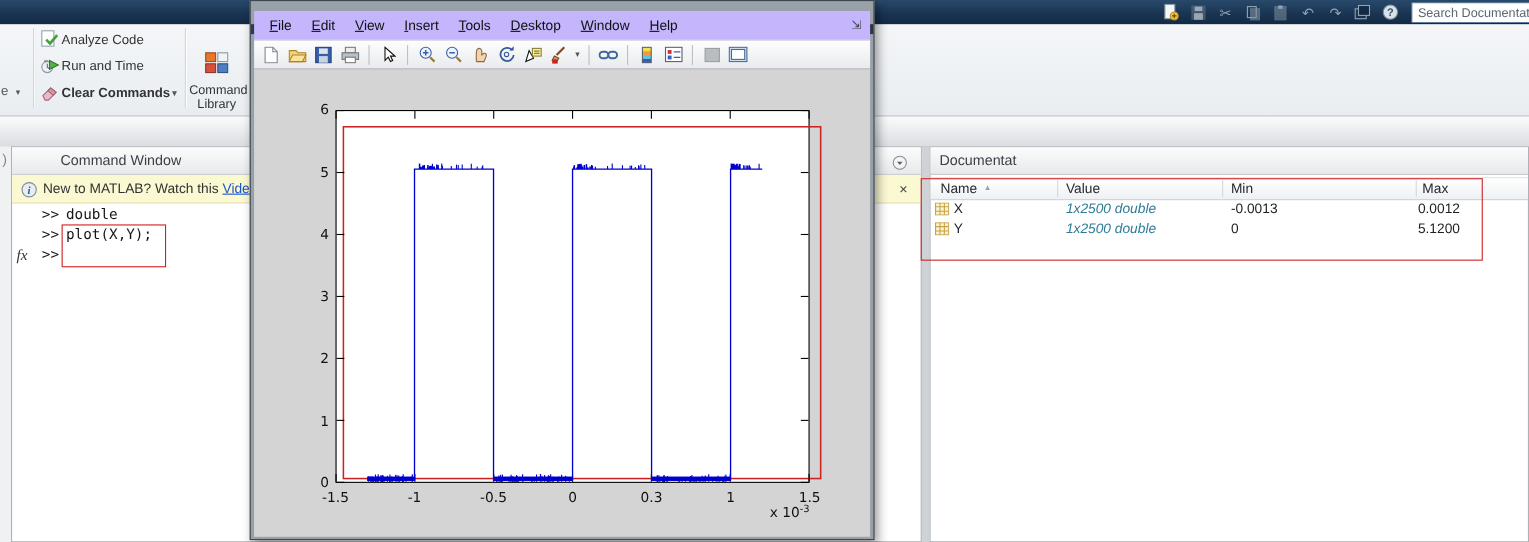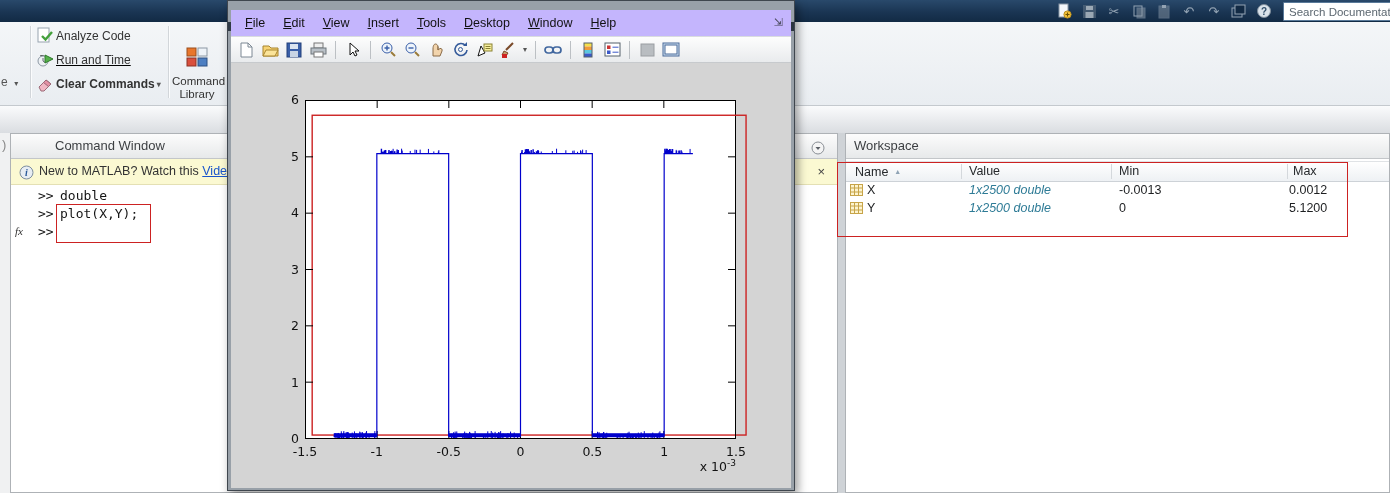--- a/index.html
+++ b/index.html
@@ -36,21 +36,21 @@
   .panel{position:absolute;top:0;height:360px;background:#fff;border:1px solid #aeb2b6;box-sizing:border-box;}
   .ptitle{position:relative;height:24px;background:linear-gradient(180deg,#fcfcfc,#e7e9ea);
           border-bottom:1px solid #c3c6c9;font-size:13px;color:#3c3f42;line-height:24px;}
   .notif{position:relative;height:25px;background:#fbf9d2;border-bottom:1px solid #e4e0b4;
          font-size:12.5px;color:#333;line-height:25px;}
   .notif a{color:#1a55cc;text-decoration:underline;cursor:pointer;}
   .cline{position:absolute;height:17px;font-family:"DejaVu Sans Mono",monospace;font-size:13px;color:#151515;}
   .cline .p{position:absolute;left:27px;}
   .cline .c{position:absolute;left:49px;white-space:pre;}
   .fx{position:absolute;left:4px;top:91px;font-family:"Liberation Serif",serif;
-      font-style:italic;font-size:11px;color:#333;}
+      font-style:italic;font-size:14px;color:#333;}
   .redrect{position:absolute;border:1.5px solid #cc2222;pointer-events:none;}
   
   .wshead{position:absolute;left:0px;top:27px;width:543px;height:19px;
           background:linear-gradient(180deg,#ffffff,#eef1f4);border-top:1px solid #e0e3e6;
           border-bottom:1px solid #cdd2d7;font-size:12.5px;color:#26292c;line-height:19px;}
   .wscol{position:absolute;top:0;}
   .wsep{position:absolute;top:2px;width:1px;height:15px;background:#d4d8dc;}
   .wsrow{position:absolute;left:0;width:543px;height:18px;font-size:12.5px;color:#1d1f21;line-height:18px;}
   .wsval{font-style:italic;color:#2e7b96;}
   .sorticon{font-size:7px;color:#8fa3b5;margin-left:6px;vertical-align:2px;}
@@ -141,21 +141,21 @@
 
     <div class="rbn-row" style="top:3px;">
       <span class="ticon">
         <svg width="18" height="18">
             <rect x="2" y="1" width="11" height="14" fill="#fff" stroke="#97a3af"></rect>
             <path d="M6 9l3.5 3.5L16 5" stroke="#44a03c" stroke-width="2.4" fill="none"></path>
           </svg>
         </span>
       <span class="rbn-label">Analyze Code</span>
     </div>
-    <div class="rbn-row" style="top:27px;text-decoration:underline;">
+    <div class="rbn-row" style="top:27px;">
       <span class="ticon">
         <svg width="18" height="18">
             <circle cx="7" cy="10" r="5" fill="#eef1f4" stroke="#8c98a4"></circle>
             <path d="M7 7v3l2 1.5" stroke="#667" fill="none"></path>
             <path d="M9 4l8 4-8 4z" fill="#55b14a" stroke="#2e7a2a"></path>
           </svg>
         </span>
       <span class="rbn-label">Run and Time</span>
     </div>
     <div class="rbn-row" style="top:51px;font-weight:bold;">
@@ -220,21 +220,21 @@
       <div class="cline" style="top:90px;">
         <span class="p">&gt;&gt;</span>
         <span class="c"></span>
       </div>
       <span class="fx">fx</span>
       <div class="redrect" style="left:45px;top:70px;width:93px;height:37px;"></div>
     </div>
 
     <div class="panel" style="left:845px;width:545px;">
       <div class="ptitle">
-        <span style="padding-left:8px;">Workspace</span>
+        <span style="padding-left:8px;">Documentat</span>
       </div>
       <div class="wshead">
         <span class="wscol" style="left:9px;"><span>Name</span><span class="sorticon">▲</span></span>
         <span class="wsep" style="left:115px;"></span>
         <span class="wscol" style="left:123px;">Value</span>
         <span class="wsep" style="left:265px;"></span>
         <span class="wscol" style="left:273px;">Min</span>
         <span class="wsep" style="left:441px;"></span>
         <span class="wscol" style="left:447px;text-align:center;">Max</span>
       </div>
@@ -662,21 +662,21 @@
         <div class="ytick" style="top: 260.5px;">3</div>
         <div class="ytick" style="top: 204px;">4</div>
         <div class="ytick" style="top: 147.5px;">5</div>
         <div class="ytick" style="top: 91px;">6</div>
       </div>
     <div id="x-labels">
         <div class="xtick" style="left: 55px;">-1.5</div>
         <div class="xtick" style="left: 126.833px;">-1</div>
         <div class="xtick" style="left: 198.667px;">-0.5</div>
         <div class="xtick" style="left: 270.5px;">0</div>
-        <div class="xtick" style="left: 342.333px;">0.5</div>
+        <div class="xtick" style="left: 342.333px;">0.3</div>
         <div class="xtick" style="left: 414.167px;">1</div>
         <div class="xtick" style="left: 486px;">1.5</div>
       </div>
     <div class="xmult">
       <span>x 10</span><sup style="font-size:9px;">-3</sup>
     </div>
   </div>
 
 </div>
 

